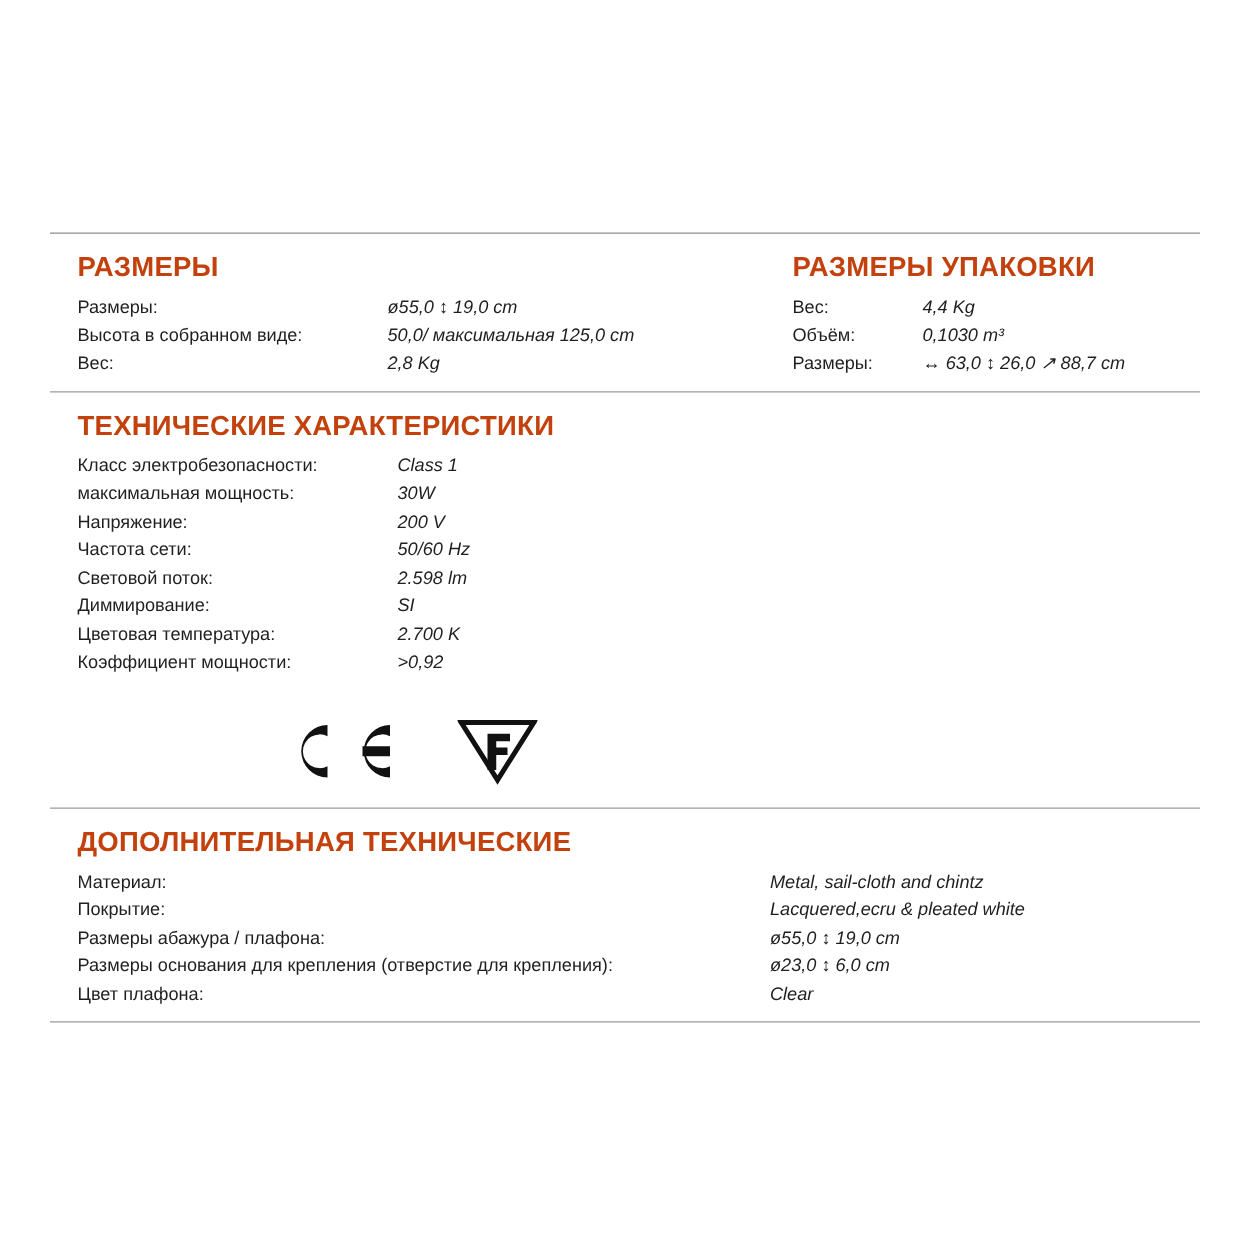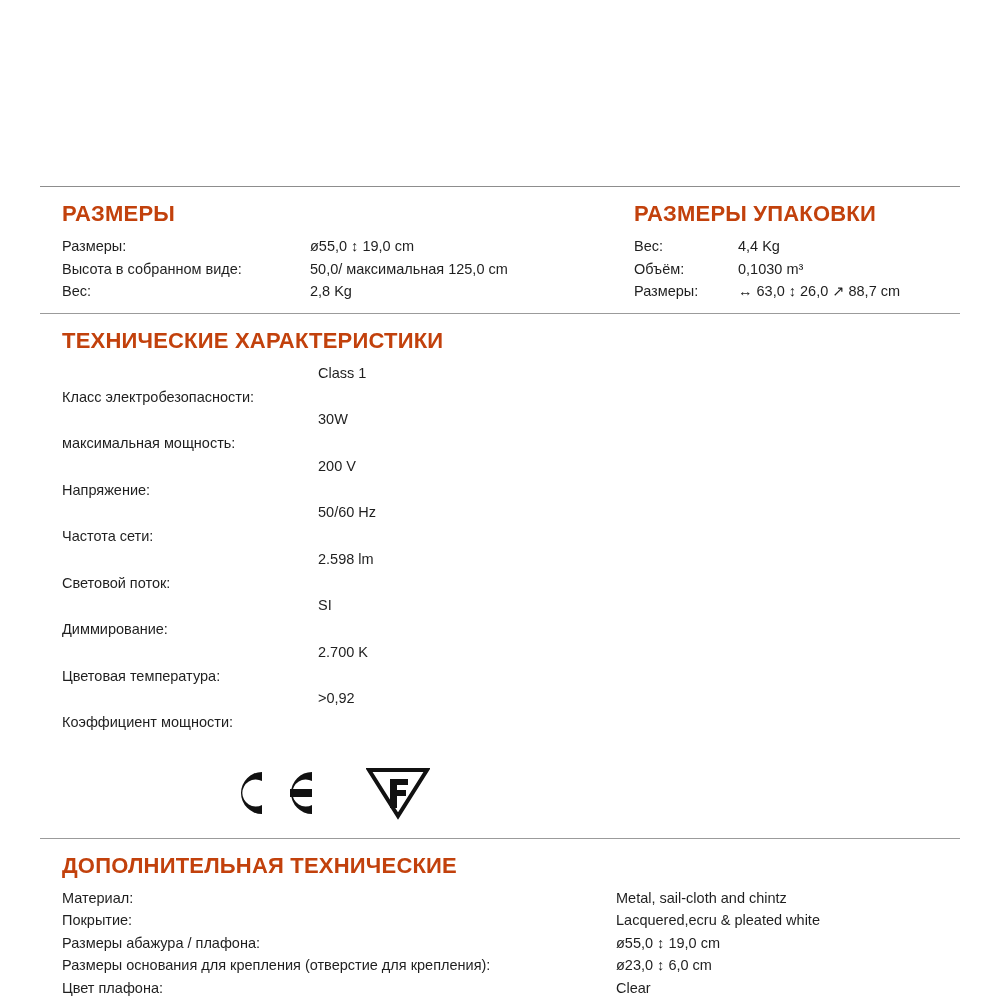--- a/index.html
+++ b/index.html
@@ -43,20 +43,21 @@
     display: flex;
     font-size: 14.5px;
     line-height: 22.5px;
     color: #1f1f1f;
   }
   .row .label {
     white-space: nowrap;
   }
   .row .value {
     white-space: nowrap;
+    font-style: italic;
   }
 
   
   .band {
     display: flex;
     width: 100%;
   }
   .band .col-left {
     width: 578px;
     box-sizing: border-box;
@@ -64,21 +65,21 @@
   .band .col-right {
     width: 342px;
     box-sizing: border-box;
   }
   .col-left .row .label { width: 248px; }
   .col-right .section-title { padding-left: 16px; }
   .col-right .rows { padding-left: 16px; }
   .col-right .row .label { width: 104px; }
 
   
-  .tech .row .label { width: 256px; margin-top: 24px; }
+  .tech .row .label { width: 256px; }
 
   
   .marks {
     display: flex;
     align-items: center;
     gap: 44px;
     padding: 22px 0 18px 186px;
   }
   .mark-ce { line-height: 0; }
   .mark-f { line-height: 0; }

